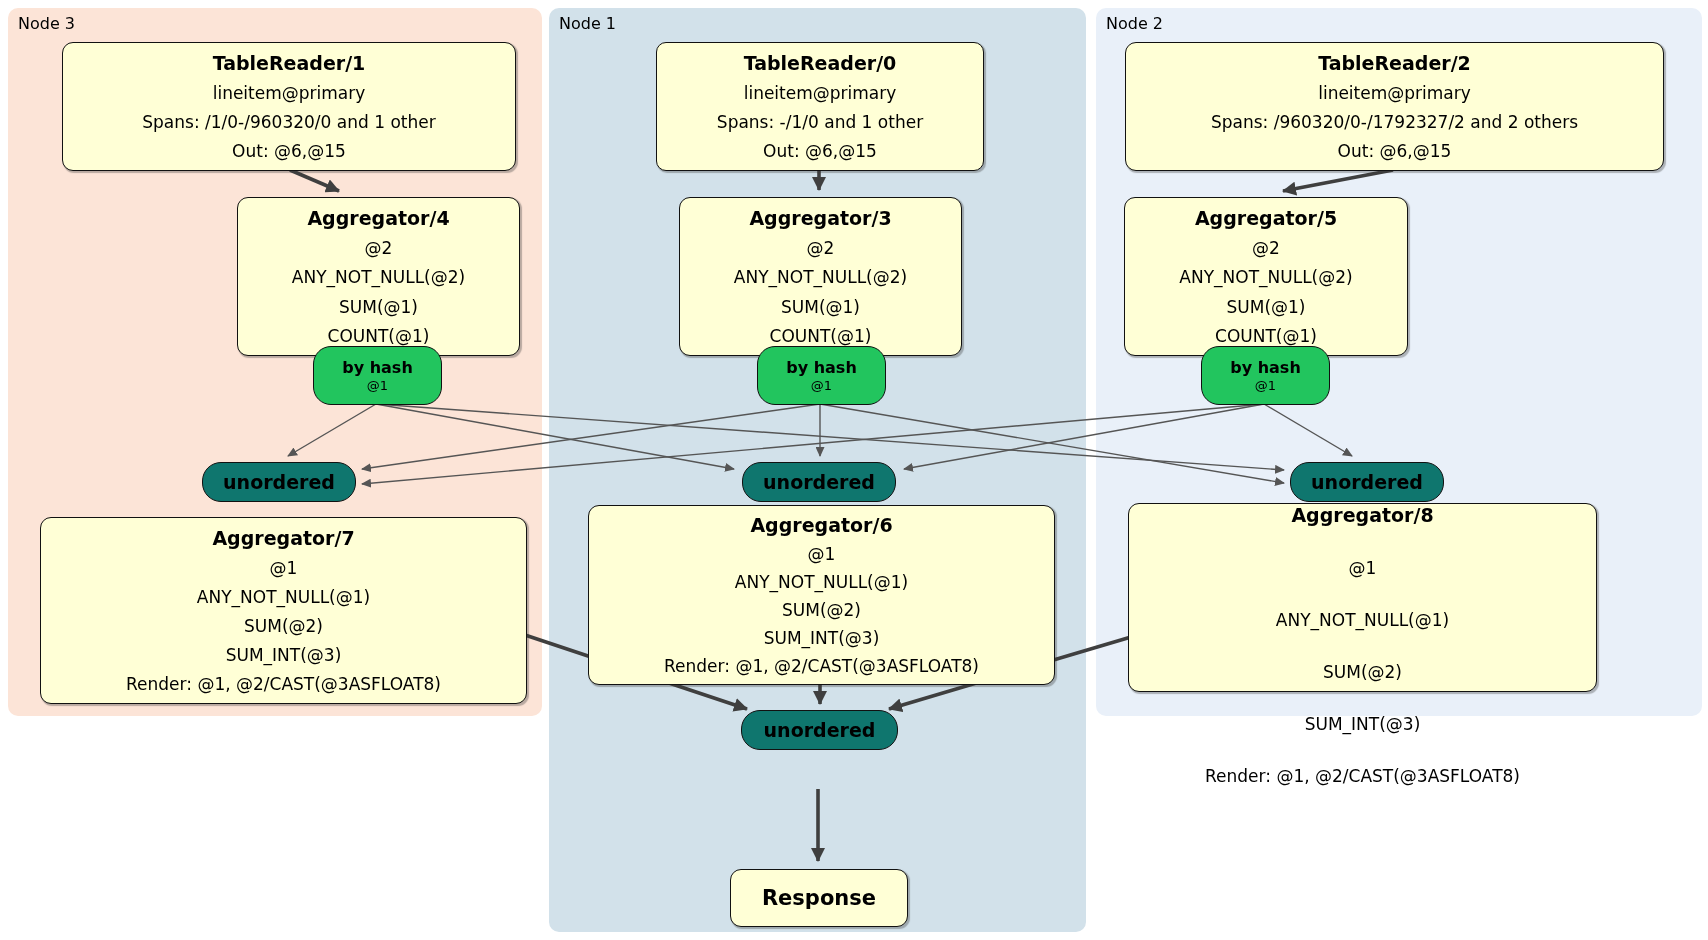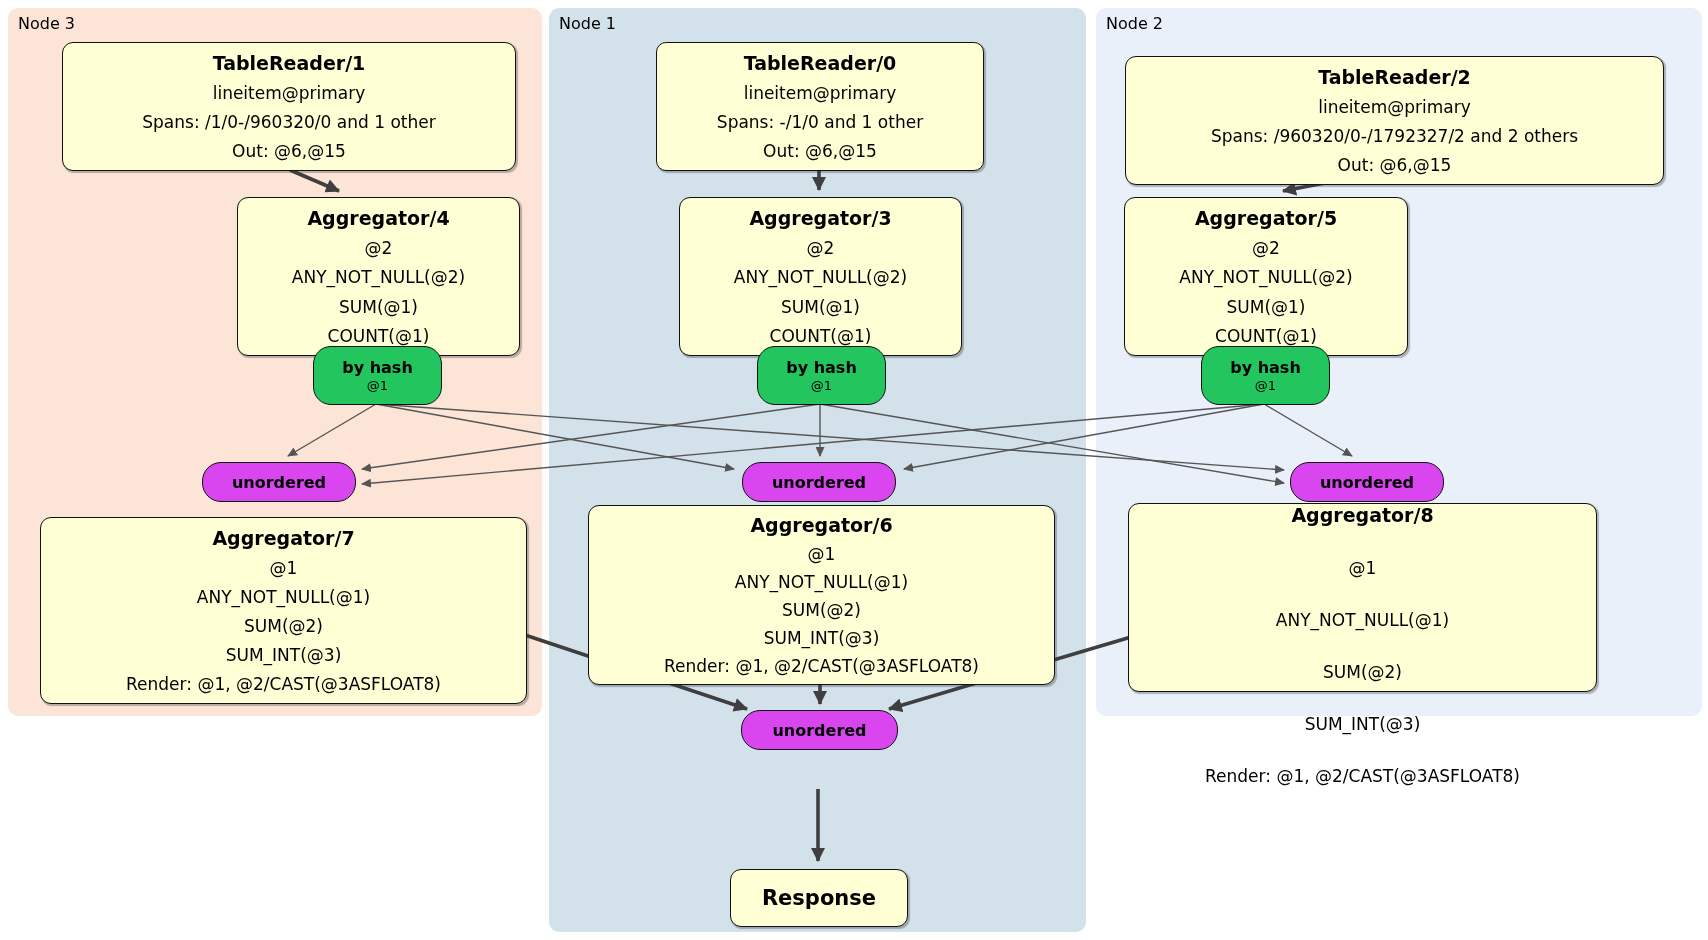--- a/index.html
+++ b/index.html
@@ -22,23 +22,23 @@
   .pt{font-weight:bold;font-size:19px;white-space:nowrap;}
   .pl{font-size:17px;white-space:nowrap;}
   .router{
     position:absolute;z-index:2;background:#22c55e;border:1.6px solid #111;
     border-radius:18px;display:flex;flex-direction:column;justify-content:center;
     align-items:center;text-align:center;
   }
   .router .rl{font-weight:bold;font-size:16px;line-height:20px;}
   .router .rk{font-size:13px;line-height:16px;}
   .sync{
-    position:absolute;z-index:2;background:#d946ef;border:1.6px solid #111;
+    position:absolute;z-index:2;background:#0f766e;border:1.6px solid #111;
     border-radius:19px;display:flex;justify-content:center;align-items:center;
-    font-weight:bold;font-size:16px;
+    font-weight:bold;font-size:19px;
   }
   .single{justify-content:center;}
   .single .pt{font-size:21px;}
 </style>
 </head>
 <body>
 
 <div class="canvas">
 
   <div class="region" id="region-node3">
@@ -89,21 +89,21 @@
     <div class="pl">lineitem@primary</div>
     <div class="pl">Spans: /1/0-/960320/0 and 1 other</div>
     <div class="pl">Out: @6,@15</div>
   </div>
   <div class="pbox" style="left:656px;top:42px;width:326px;height:127px;border-radius:10px;">
     <div class="pt">TableReader/0</div>
     <div class="pl">lineitem@primary</div>
     <div class="pl">Spans: -/1/0 and 1 other</div>
     <div class="pl">Out: @6,@15</div>
   </div>
-  <div class="pbox" style="left:1125px;top:56px;width:537px;height:127px;">
+  <div class="pbox" style="left:1125px;top:42px;width:537px;height:127px;">
     <div class="pt">TableReader/2</div>
     <div class="pl">lineitem@primary</div>
     <div class="pl">Spans: /960320/0-/1792327/2 and 2 others</div>
     <div class="pl">Out: @6,@15</div>
   </div>
 
   <div class="pbox" style="left:237px;top:197px;width:281px;height:157px;">
     <div class="pt">Aggregator/4</div>
     <div class="pl">@2</div>
     <div class="pl">ANY_NOT_NULL(@2)</div>

